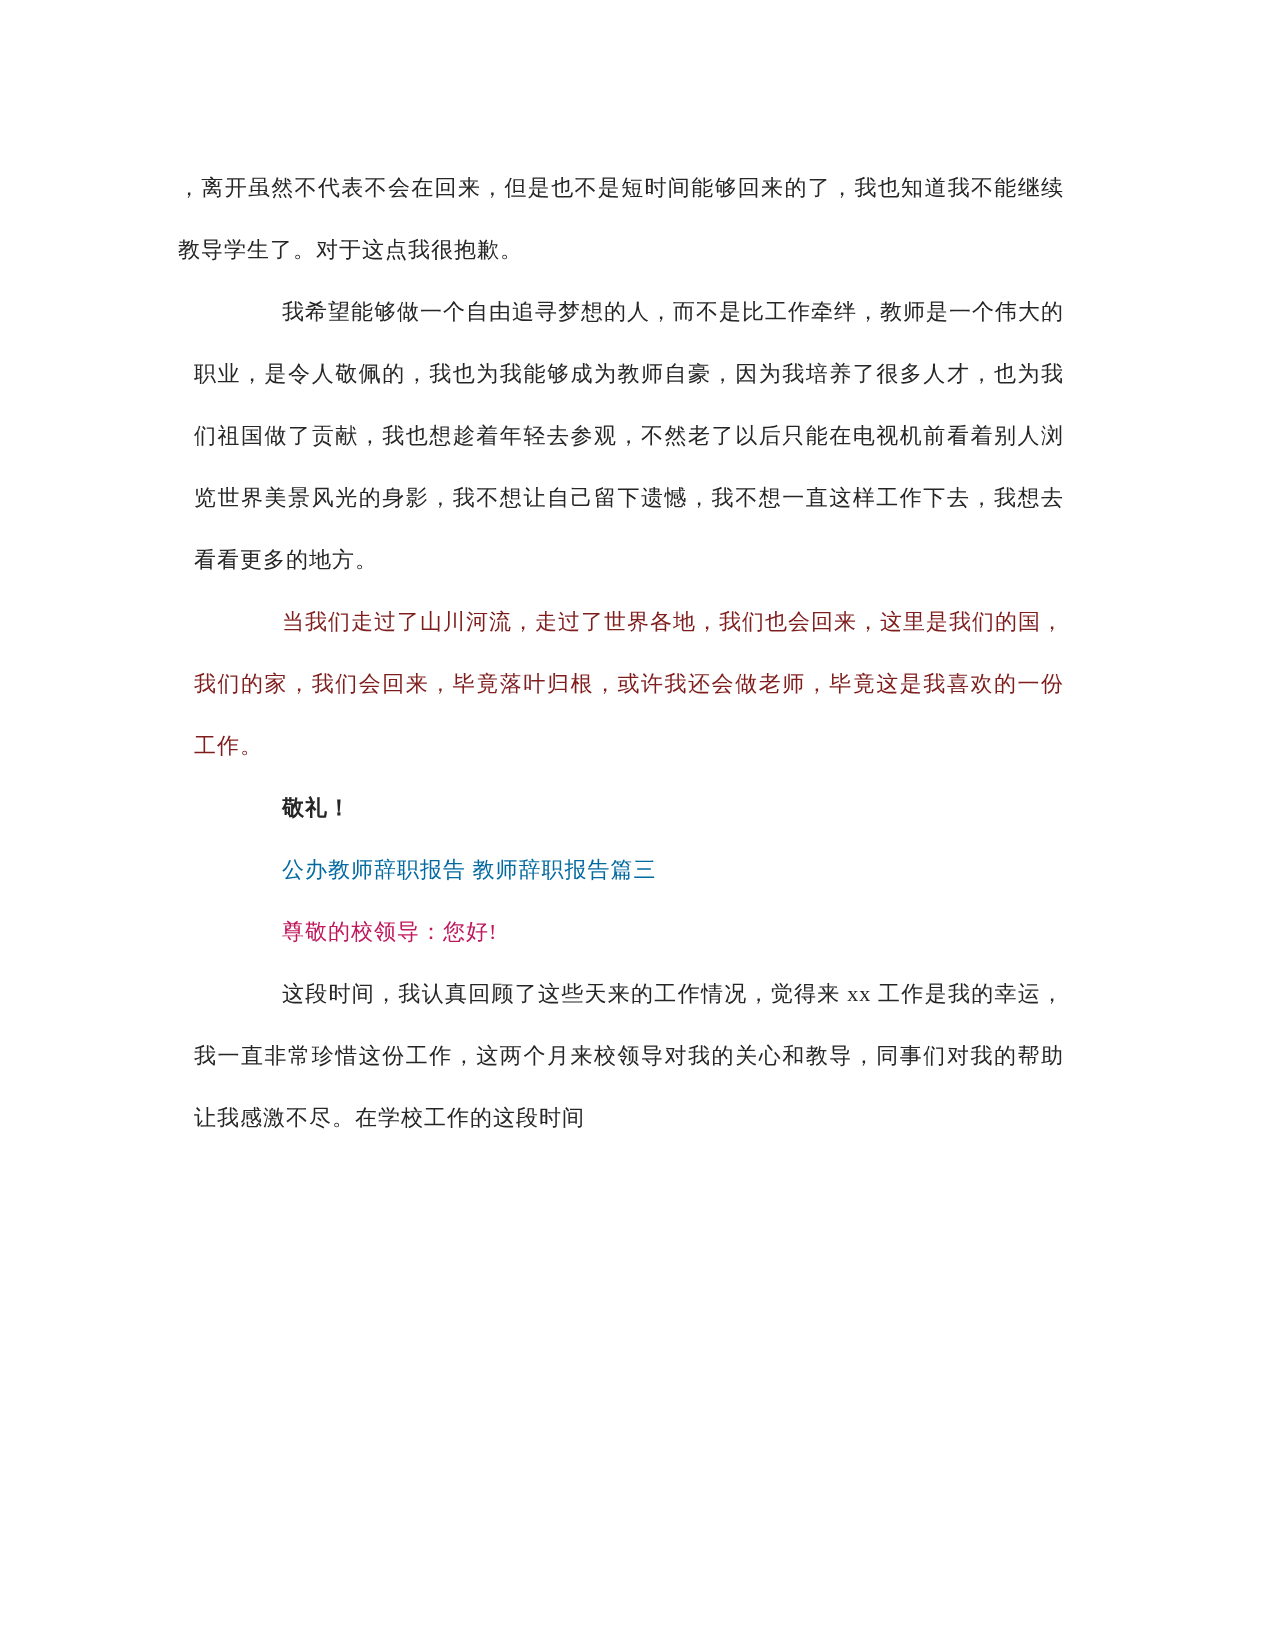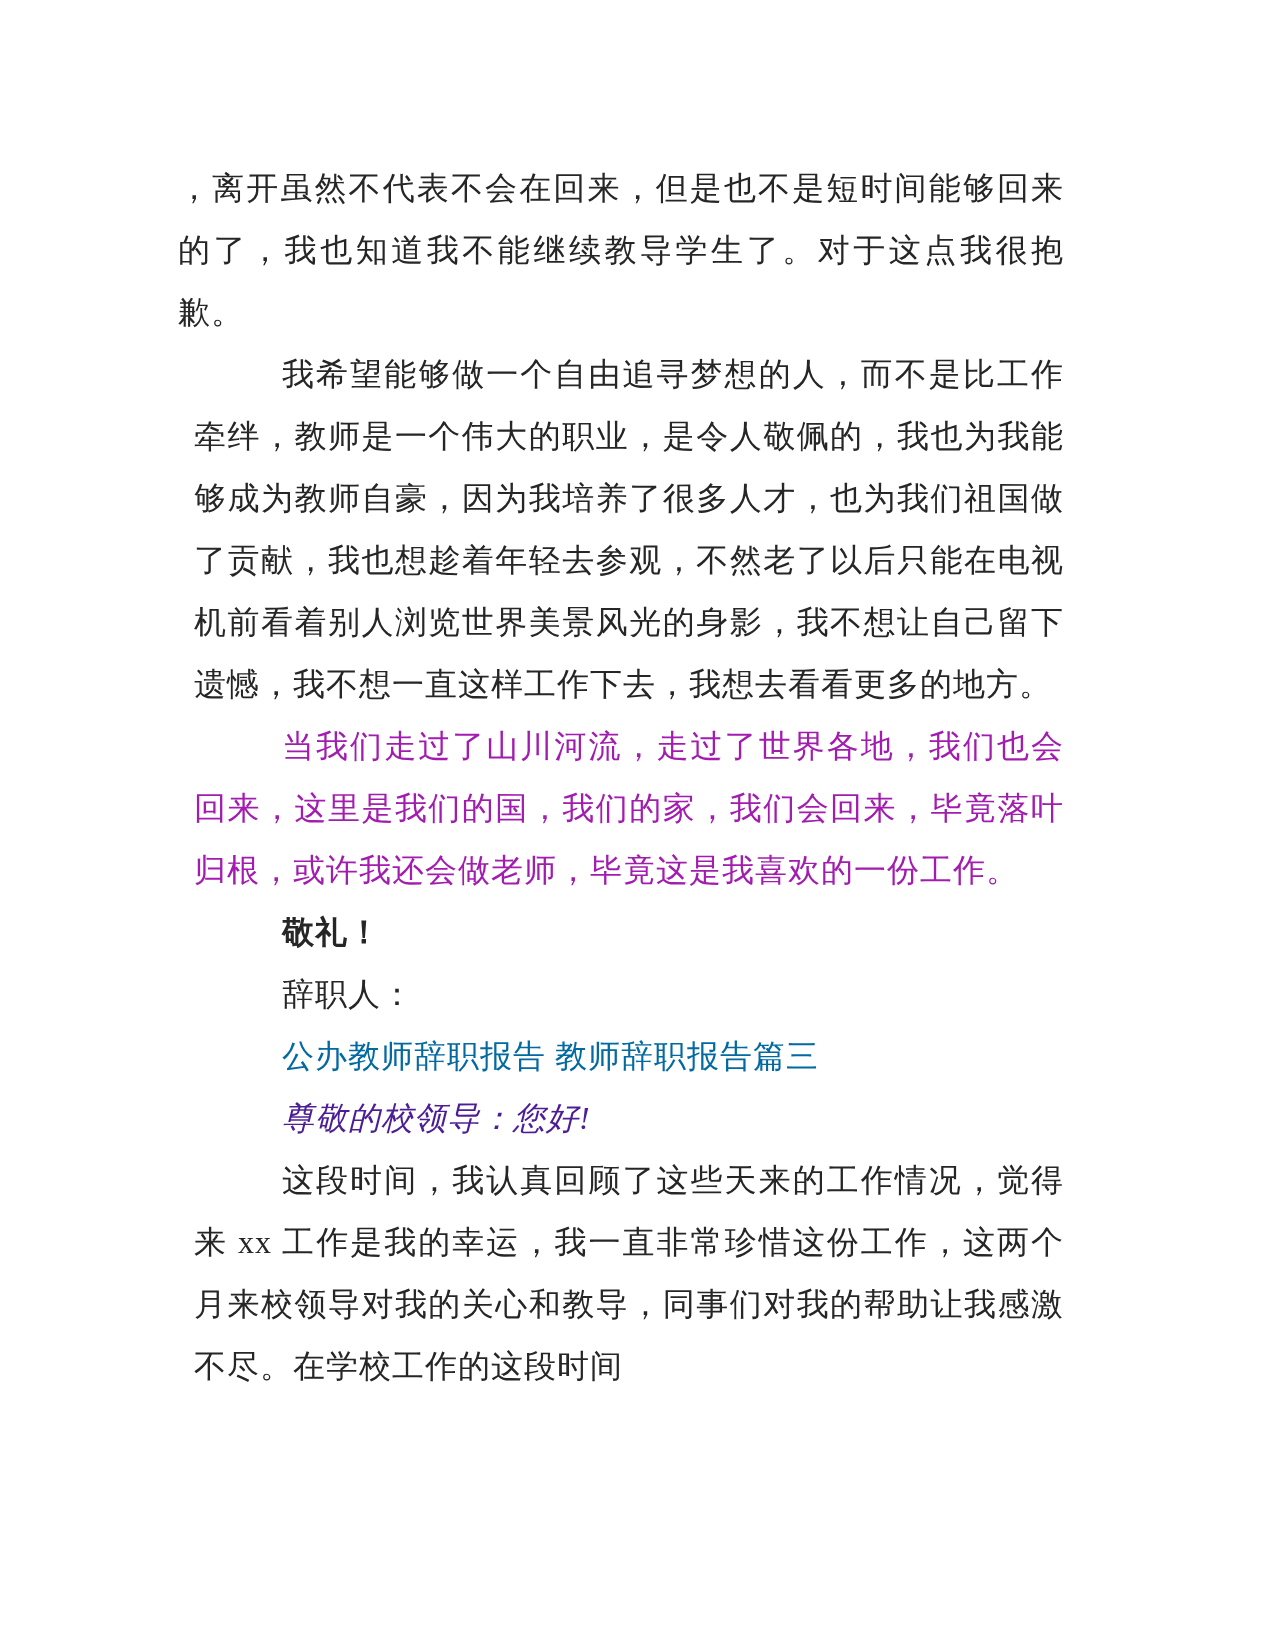--- a/index.html
+++ b/index.html
@@ -17,40 +17,39 @@
   }
   .content {
     position: absolute;
     left: 178px;
     top: 157px;
     width: 886px;
     color: #262626;
   }
   .para {
     margin: 0;
-    font-size: 32px;
+    font-size: 22px;
     line-height: 62px;
     letter-spacing: 1px;
     text-align: justify;
     text-justify: inter-ideograph;
     font-weight: 400;
     word-break: break-all;
   }
   .para.indent {
     text-indent: 88px;
     margin-left: 16px;
   }
 </style>
 </head>
 <body>
 
 <div class="page">
   <div class="content" id="letter-body">
       <p class="para" style="color: rgb(38, 38, 38);">，离开虽然不代表不会在回来，但是也不是短时间能够回来的了，我也知道我不能继续教导学生了。对于这点我很抱歉。</p>
       <p class="para indent" style="color: rgb(38, 38, 38);">我希望能够做一个自由追寻梦想的人，而不是比工作牵绊，教师是一个伟大的职业，是令人敬佩的，我也为我能够成为教师自豪，因为我培养了很多人才，也为我们祖国做了贡献，我也想趁着年轻去参观，不然老了以后只能在电视机前看着别人浏览世界美景风光的身影，我不想让自己留下遗憾，我不想一直这样工作下去，我想去看看更多的地方。</p>
-      <p class="para indent" style="color: #a21caf;">当我们走过了山川河流，走过了世界各地，我们也会回来，这里是我们的国，我们的家，我们会回来，毕竟落叶归根，或许我还会做老师，毕竟这是我喜欢的一份工作。</p>
+      <p class="para indent" style="color: #7f1d1d;">当我们走过了山川河流，走过了世界各地，我们也会回来，这里是我们的国，我们的家，我们会回来，毕竟落叶归根，或许我还会做老师，毕竟这是我喜欢的一份工作。</p>
       <p class="para indent" style="color: rgb(38, 38, 38); font-weight: bold;">敬礼！</p>
-      <p class="para indent" style="color: rgb(38, 38, 38);">辞职人：</p>
       <p class="para indent" style="color: #0369a1;">公办教师辞职报告 教师辞职报告篇三</p>
-      <p class="para indent" style="color: #4c1d95; font-style: italic;">尊敬的校领导：您好!</p>
+      <p class="para indent" style="color: #be185d;">尊敬的校领导：您好!</p>
       <p class="para indent" style="color: rgb(38, 38, 38);">这段时间，我认真回顾了这些天来的工作情况，觉得来 xx 工作是我的幸运，我一直非常珍惜这份工作，这两个月来校领导对我的关心和教导，同事们对我的帮助让我感激不尽。在学校工作的这段时间</p>
     </div>
 </div>
 
 </body></html>

